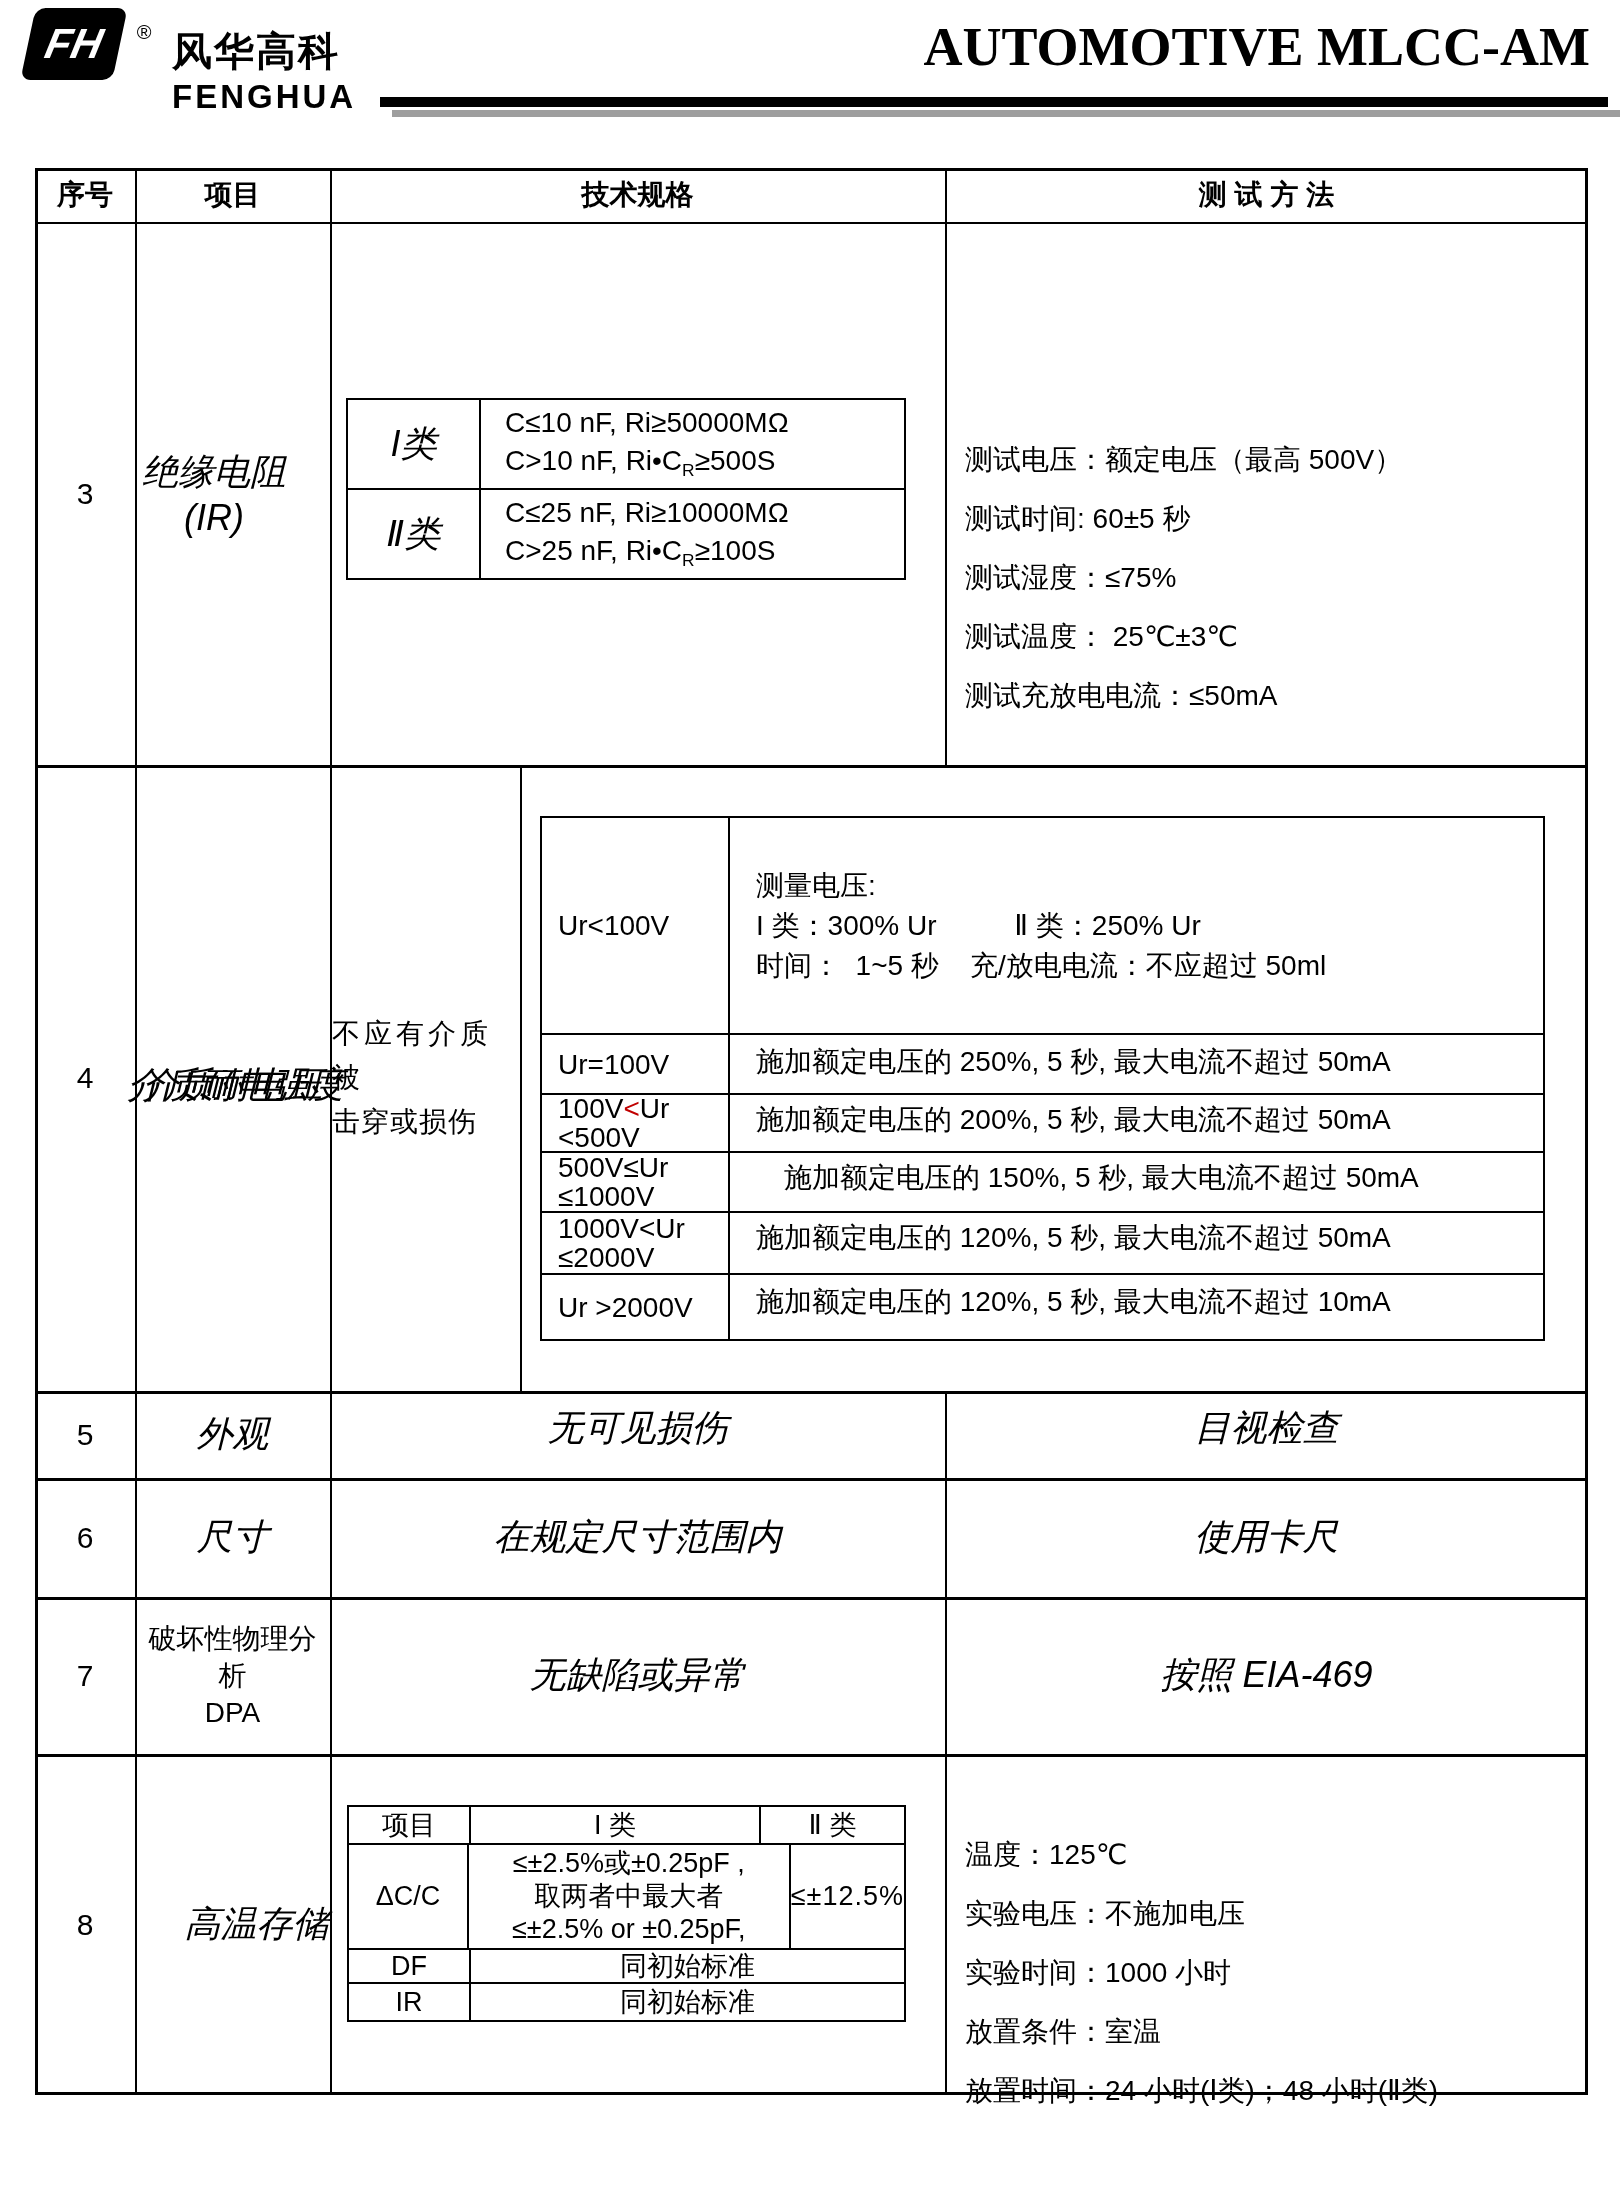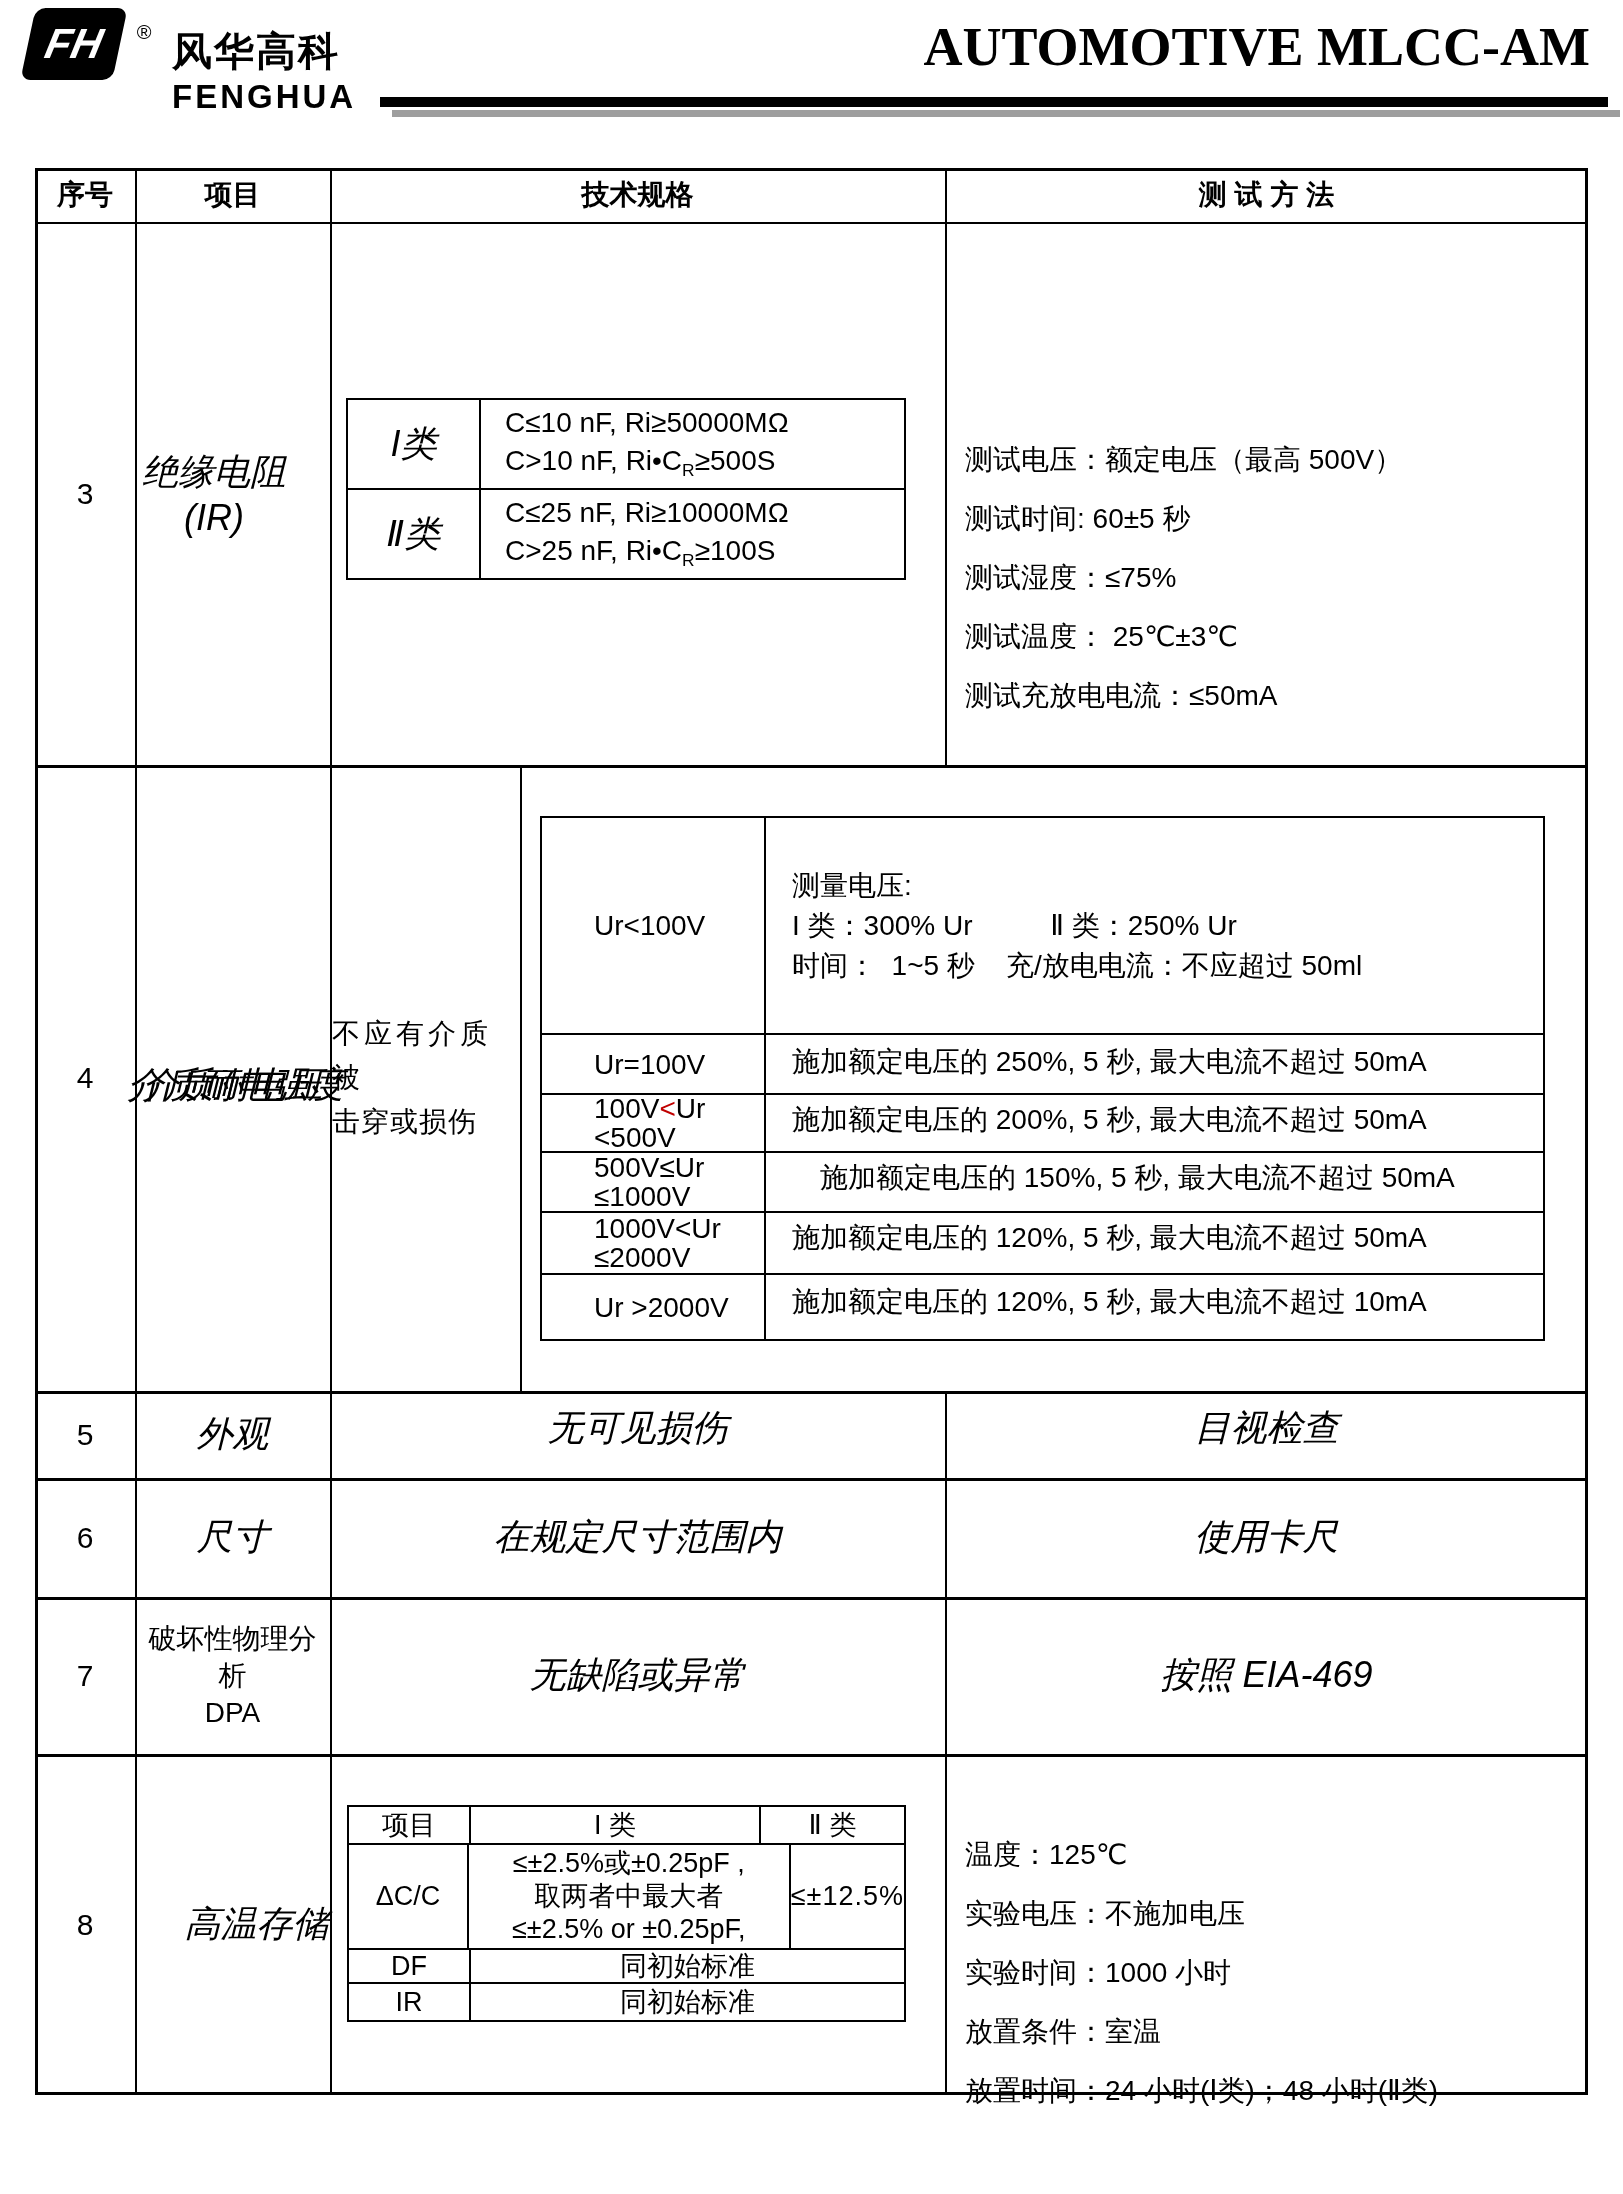--- a/index.html
+++ b/index.html
@@ -13,21 +13,21 @@
   .hdr{font-size:28px;font-weight:600;}
   .pre{white-space:pre;}
   .sub{font-size:0.62em;vertical-align:-6px;}
   .red{color:#c00000;}
   .mline{height:45px;line-height:45px;font-size:28px;white-space:pre;margin-top:14px;}
   .itbl{position:absolute;box-sizing:border-box;border:2px solid #000;display:flex;flex-direction:column;background:#fff;}
   .itr{display:flex;box-sizing:border-box;}
   .bb{border-bottom:2px solid #000;}
   .br{border-right:2px solid #000;}
   .lblcell{display:flex;flex-direction:column;justify-content:center;box-sizing:border-box;
-           font-size:28px;line-height:33px;text-align:left;padding-left:16px;margin-left:36px;}
+           font-size:28px;line-height:33px;text-align:left;padding-left:16px;}
   .ctcell{flex:1;box-sizing:border-box;font-size:28px;text-align:left;}
   .cc{display:flex;align-items:center;justify-content:center;box-sizing:border-box;font-size:27px;text-align:center;}
   #title{position:absolute;top:16px;right:33px;font-family:"Liberation Serif","DejaVu Serif",serif;
          font-weight:700;font-size:54px;letter-spacing:0px;}
   #logomark{position:absolute;left:28px;top:8px;width:92px;height:72px;background:#000;
             border-radius:10px;transform:skewX(-12deg);display:flex;align-items:center;justify-content:center;}
   #logomark span{color:#fff;font-weight:700;font-style:italic;font-size:42px;}
 </style>
 </head>
 <body>

